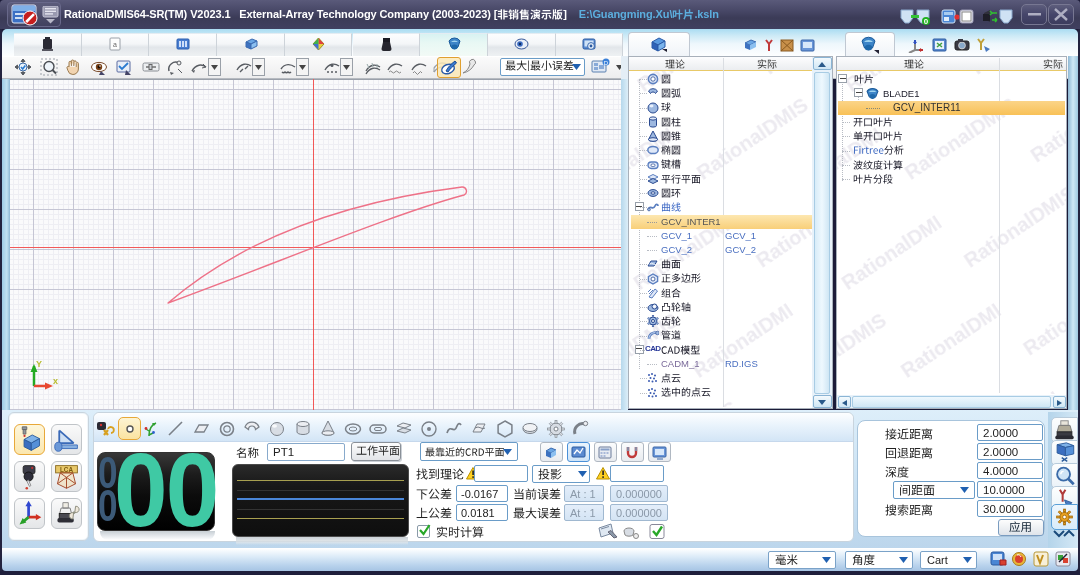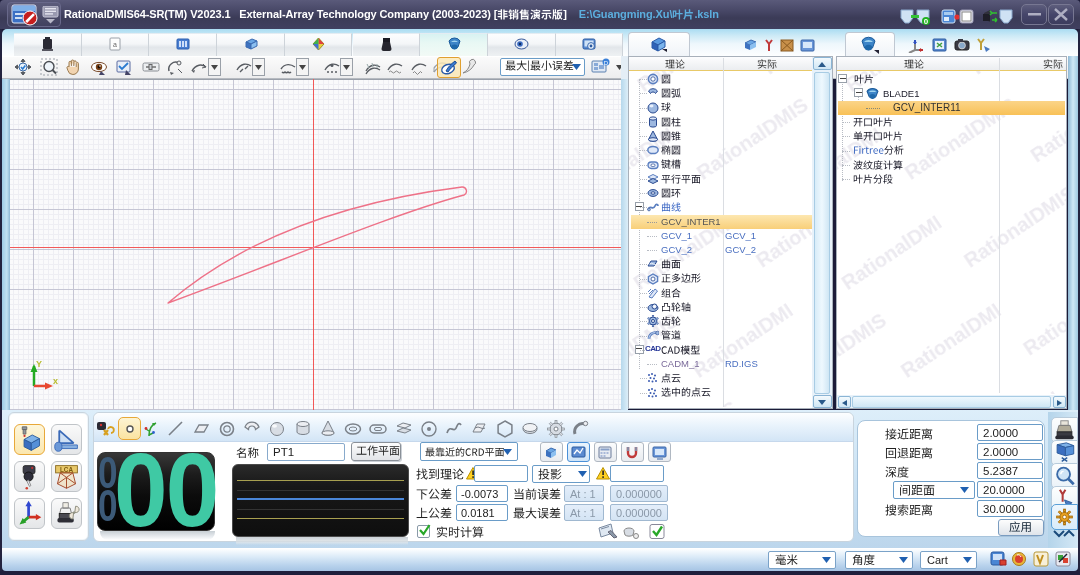--- a/index.html
+++ b/index.html
@@ -1064,21 +1064,21 @@
     </svg>
     <div style="position:absolute;left:610px;top:465px;width:54px;height:17px;background:#fff;border:1px solid #6a9cc8;border-radius:2px"></div>
     <div style="position:absolute;left:416px;top:488px;">
       <svg width="36.0" height="12.5" viewBox="0 0 300 104" style="fill:#222;">
         <use href="#r4e0b" x="0"></use>
         <use href="#r516c" x="100"></use>
         <use href="#r5dee" x="200"></use>
       </svg>
     </div>
     <div style="position:absolute;left:456px;top:485px;width:52px;height:17px;background:#fff;border:1px solid #6a9cc8;border-radius:2px"></div>
-    <div class="t" style="left:461px;top:488px;font-size:11px;color:#222">-0.0073</div>
+    <div class="t" style="left:461px;top:488px;font-size:11px;color:#222">-0.0167</div>
     <div style="position:absolute;left:513px;top:488px;">
       <svg width="48.0" height="12.5" viewBox="0 0 400 104" style="fill:#222;">
         <use href="#r5f53" x="0"></use>
         <use href="#r524d" x="100"></use>
         <use href="#r8bef" x="200"></use>
         <use href="#r5dee" x="300"></use>
       </svg>
     </div>
     <div style="position:absolute;left:564px;top:485px;width:40px;height:17px;background:linear-gradient(180deg,#e4eefa,#d4e4f4);border:1px solid #a0b8d0;border-radius:2px"></div>
     <div class="t" style="left:570px;top:488px;font-size:11px;color:#8a98a8">At : 1</div>
@@ -1147,34 +1147,34 @@
     </div>
     <div style="position:absolute;left:977px;top:443px;width:66px;height:17px;background:#fff;border:1px solid #6a9cc8;border-radius:2px"></div>
     <div class="t" style="left:983px;top:446px;font-size:11.5px;color:#222">2.0000</div>
     <div style="position:absolute;left:885px;top:466px;">
       <svg width="24.0" height="12.5" viewBox="0 0 200 104" style="fill:#222;">
         <use href="#r6df1" x="0"></use>
         <use href="#r5ea6" x="100"></use>
       </svg>
     </div>
     <div style="position:absolute;left:977px;top:462px;width:66px;height:17px;background:#fff;border:1px solid #6a9cc8;border-radius:2px"></div>
-    <div class="t" style="left:983px;top:465px;font-size:11.5px;color:#222">5.2387</div>
+    <div class="t" style="left:983px;top:465px;font-size:11.5px;color:#222">4.0000</div>
     <div style="position:absolute;left:893px;top:481px;width:82px;height:18px;background:#fff;border:1px solid #6a9cc8;border-radius:2px"></div>
     <div style="position:absolute;left:899px;top:484px;">
       <svg width="36.0" height="12.5" viewBox="0 0 300 104" style="fill:#222;">
         <use href="#r95f4" x="0"></use>
         <use href="#r8ddd" x="100"></use>
         <use href="#r9762" x="200"></use>
       </svg>
     </div>
     <svg style="position:absolute;left:960px;top:487px" width="9" height="6" viewBox="0 0 9 6">
       <path d="M0 0 h9 l-4.5 6 Z" fill="#2060b0"></path>
     </svg>
     <div style="position:absolute;left:977px;top:481px;width:66px;height:17px;background:#fff;border:1px solid #6a9cc8;border-radius:2px"></div>
-    <div class="t" style="left:983px;top:484px;font-size:11.5px;color:#222">20.0000</div>
+    <div class="t" style="left:983px;top:484px;font-size:11.5px;color:#222">10.0000</div>
     <div style="position:absolute;left:885px;top:504px;">
       <svg width="48.0" height="12.5" viewBox="0 0 400 104" style="fill:#222;">
         <use href="#r641c" x="0"></use>
         <use href="#r7d22" x="100"></use>
         <use href="#r8ddd" x="200"></use>
         <use href="#r79bb" x="300"></use>
       </svg>
     </div>
     <div style="position:absolute;left:977px;top:500px;width:66px;height:17px;background:#fff;border:1px solid #6a9cc8;border-radius:2px"></div>
     <div class="t" style="left:983px;top:503px;font-size:11.5px;color:#222">30.0000</div>

